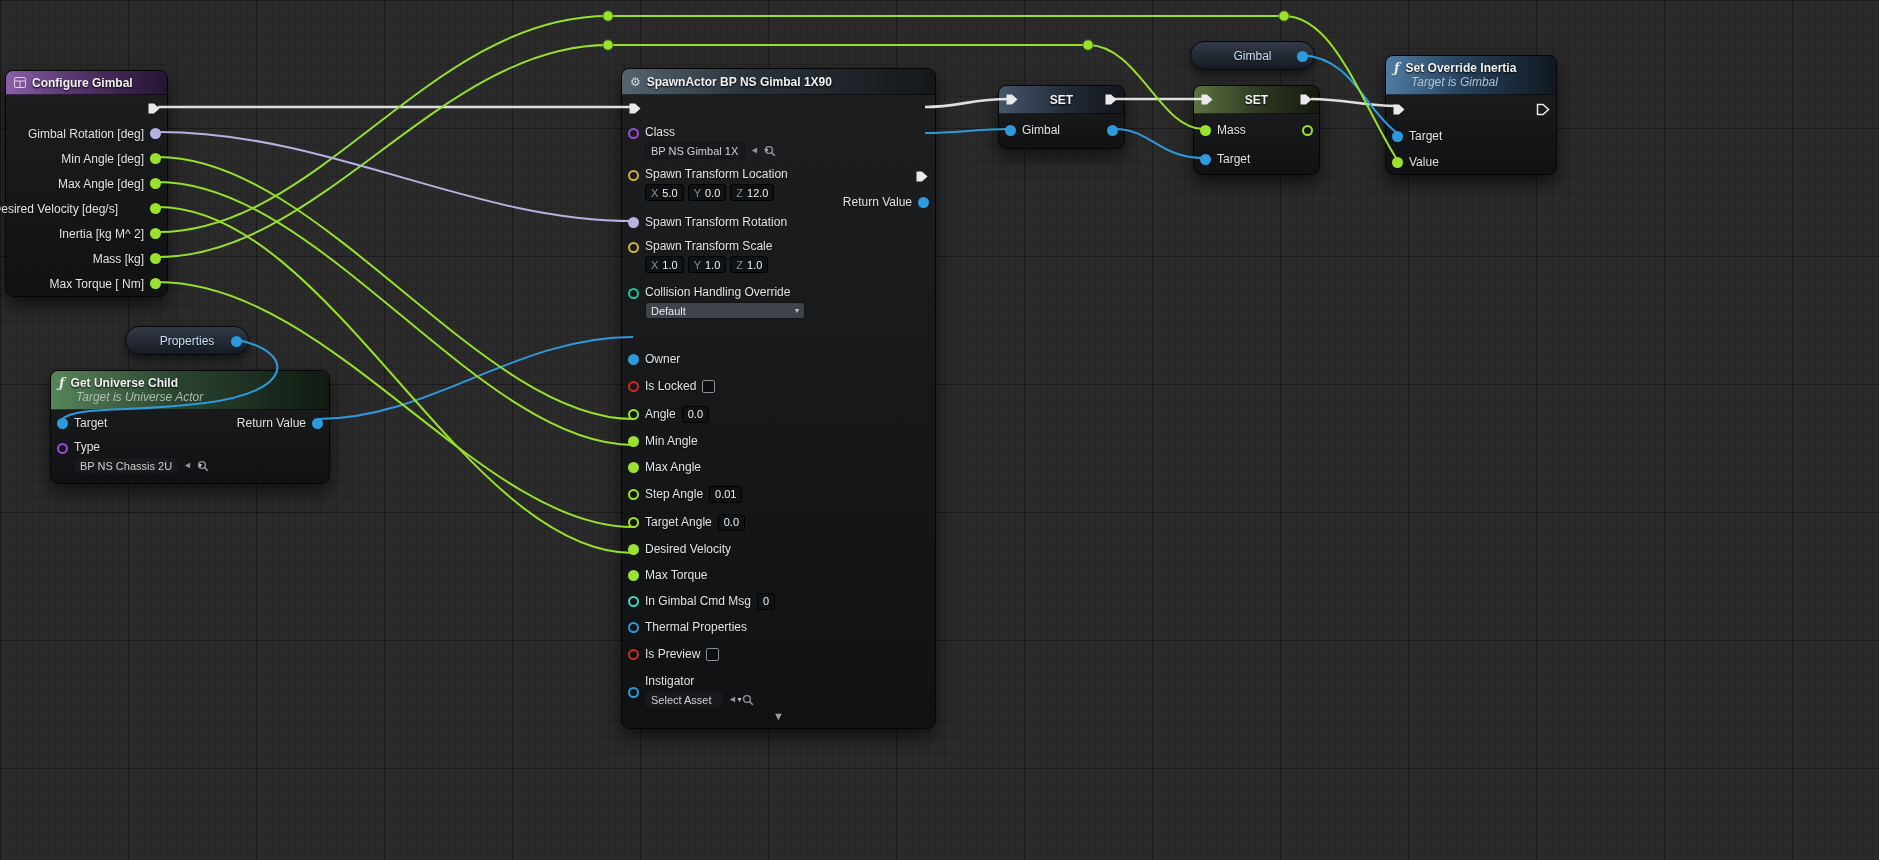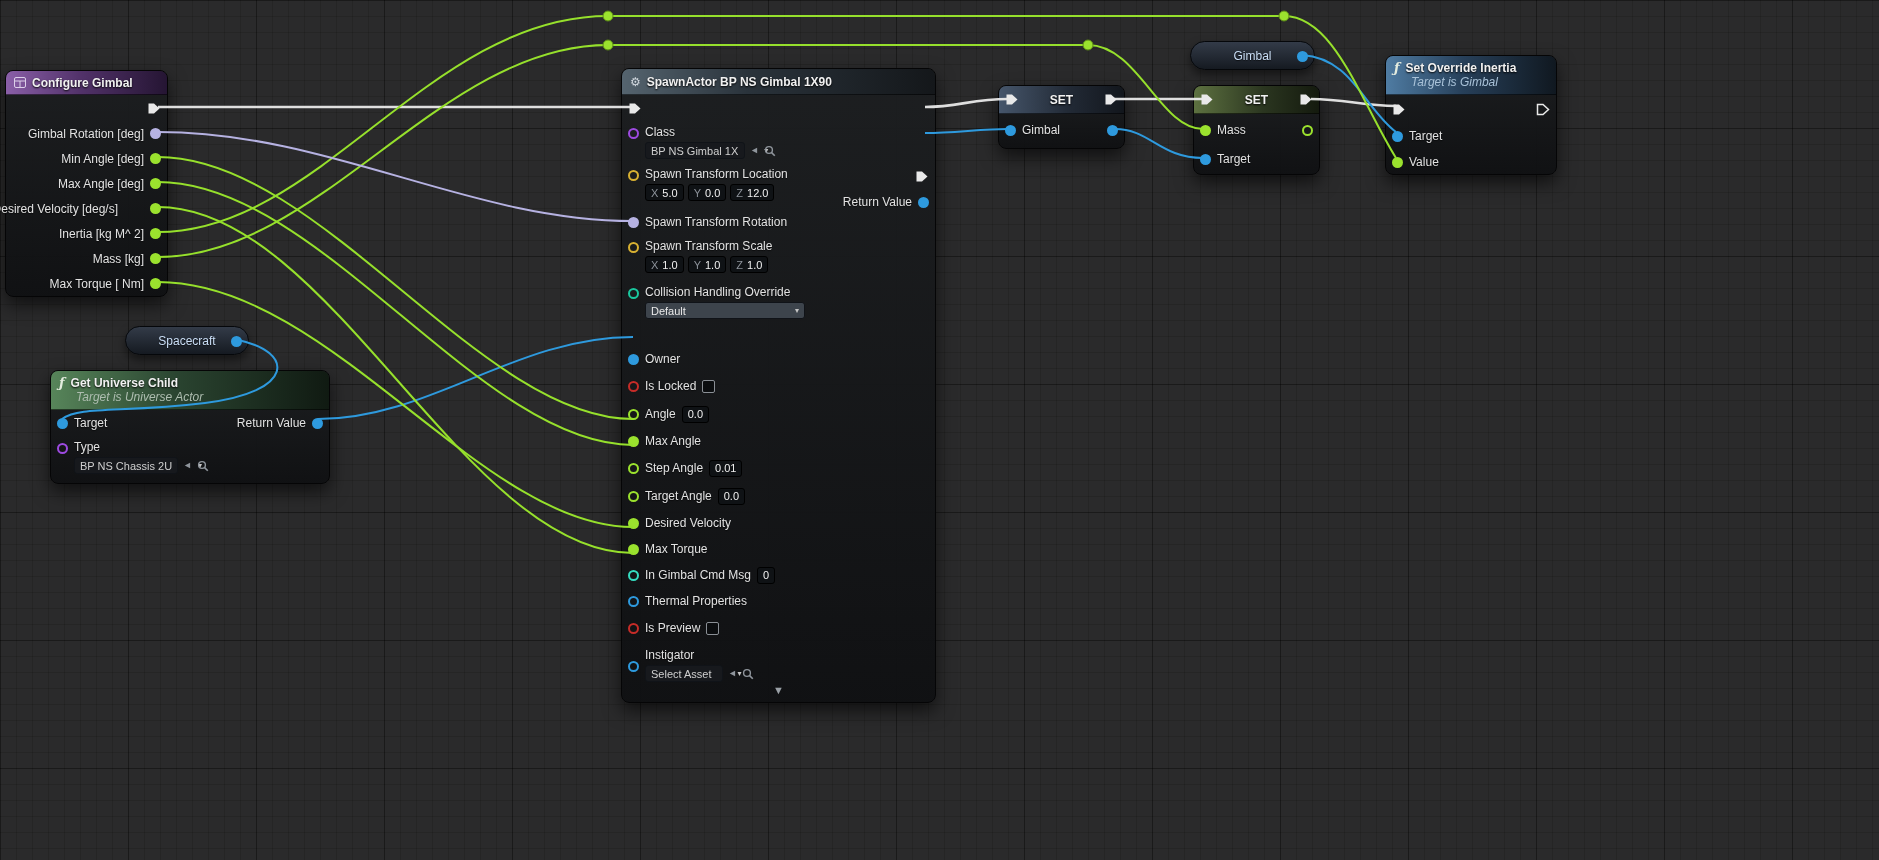--- a/index.html
+++ b/index.html
@@ -162,21 +162,21 @@
     <span class="plabel">Mass [kg]</span>
     <span class="pin green"></span>
   </div>
   <div class="row out" style="height:25px;">
     <span class="plabel">Max Torque [ Nm]</span>
     <span class="pin green"></span>
   </div>
 </div>
 
 <div class="pill" style="left:125px;top:326px;width:124px;">
-  <span class="plabel">Spacecraft</span>
+  <span class="plabel">Properties</span>
   <span class="pin blue"></span>
 </div>
 
 <div class="node" style="left:50px;top:370px;width:280px;">
   <div class="hdr2 hdr-guc">
     <div class="hline">
       <span class="fx">ƒ</span>
       <span class="t">Get Universe Child</span>
     </div>
     <div class="sub">Target is Universe Actor</div>
@@ -320,20 +320,24 @@
   </div>
 
   <div class="row" style="height:28px;">
     <span class="pin green h"></span>
     <span class="plabel">Angle</span>
     <span class="vfield">
         <span>0.0</span>
       </span>
   </div>
 
+  <div class="row" style="height:26px;">
+    <span class="pin green"></span>
+    <span class="plabel">Min Angle</span>
+  </div>
 
   <div class="row" style="height:26px;">
     <span class="pin green"></span>
     <span class="plabel">Max Angle</span>
   </div>
 
   <div class="row" style="height:28px;">
     <span class="pin green h"></span>
     <span class="plabel">Step Angle</span>
     <span class="vfield">

